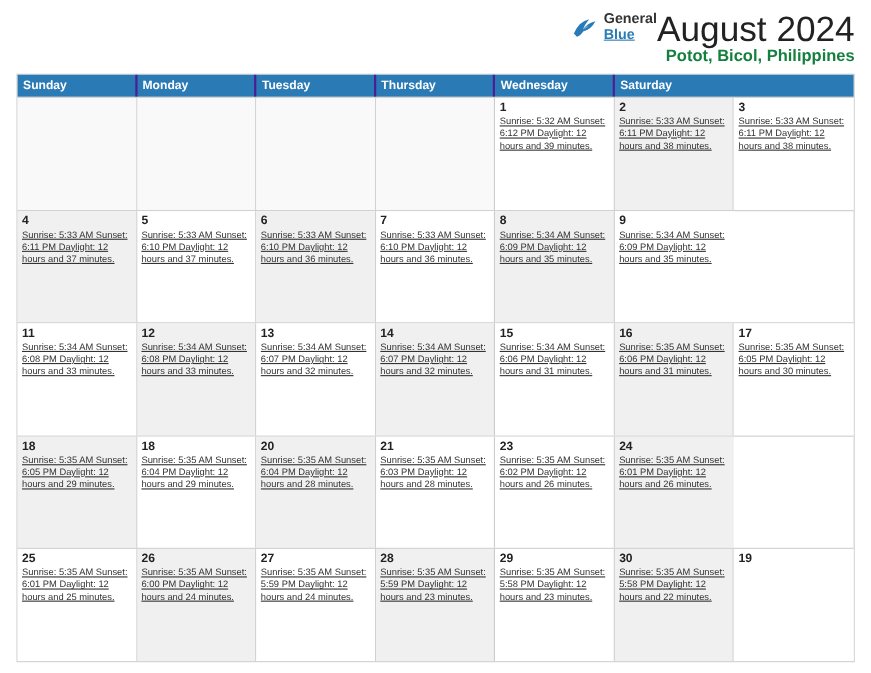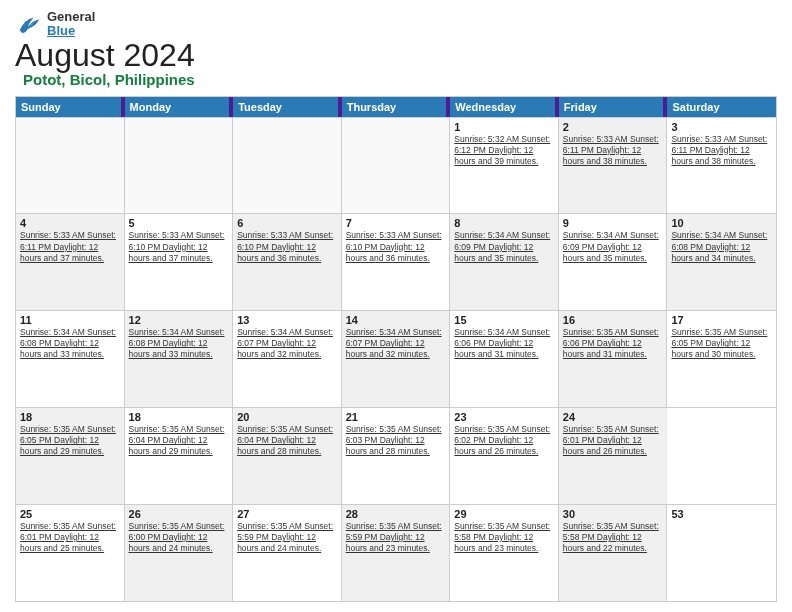--- a/index.html
+++ b/index.html
@@ -12,24 +12,23 @@
     }
     .page {
       width: 792px;
       height: 612px;
       padding: 10px 15px;
       display: flex;
       flex-direction: column;
     }
     .header {
       display: flex;
-      justify-content: space-between;
+      justify-content: flex-end;
       align-items: flex-start;
       margin-bottom: 8px;
-      flex-direction: column;
     }
     .logo {
       display: flex;
       align-items: center;
       gap: 4px;
     }
     .logo-text {
       display: flex;
       flex-direction: column;
       font-size: 13px;
@@ -67,21 +66,21 @@
       display: grid;
       grid-template-columns: repeat(7, 1fr);
       background: #2a7ab5;
     }
     .cal-header-cell {
       color: #fff;
       font-size: 11px;
       font-weight: bold;
       padding: 4px 5px;
       text-align: left;
-      border-right: 4px solid #4c1d95;
+      border-right: 2px solid #4c1d95;
     }
     .cal-header-cell:last-child { border-right: none; }
     .cal-body {
       flex: 1;
       display: flex;
       flex-direction: column;
     }
     .cal-row {
       display: grid;
       grid-template-columns: repeat(7, 1fr);
@@ -135,21 +134,20 @@
     </div>
   </div>
 
   <div class="calendar">
     <div class="cal-header" id="cal-header">
         <div class="cal-header-cell">Sunday</div>
         <div class="cal-header-cell">Monday</div>
         <div class="cal-header-cell">Tuesday</div>
         <div class="cal-header-cell">Thursday</div>
         <div class="cal-header-cell">Wednesday</div>
-        <div class="cal-header-cell">Friday</div>
         <div class="cal-header-cell">Saturday</div>
       </div>
     <div class="cal-body" id="cal-body">
         <div class="cal-row">
           <div class="cal-cell empty"></div>
           <div class="cal-cell empty"></div>
           <div class="cal-cell empty"></div>
           <div class="cal-cell empty"></div>
           <div class="cal-cell">
             <span class="day-num">1</span>
@@ -209,43 +207,36 @@
 Daylight: 12 hours
 and 35 minutes.</div>
           </div>
           <div class="cal-cell">
             <span class="day-num">9</span>
             <div class="day-info">Sunrise: 5:34 AM
 Sunset: 6:09 PM
 Daylight: 12 hours
 and 35 minutes.</div>
           </div>
-          <div class="cal-cell shaded">
-            <span class="day-num">10</span>
+        </div>
+        <div class="cal-row">
+          <div class="cal-cell">
+            <span class="day-num">11</span>
             <div class="day-info">Sunrise: 5:34 AM
 Sunset: 6:08 PM
 Daylight: 12 hours
-and 34 minutes.</div>
-          </div>
-        </div>
-        <div class="cal-row">
-          <div class="cal-cell">
-            <span class="day-num">11</span>
+and 33 minutes.</div>
+          </div>
+          <div class="cal-cell shaded">
+            <span class="day-num">12</span>
             <div class="day-info">Sunrise: 5:34 AM
 Sunset: 6:08 PM
 Daylight: 12 hours
 and 33 minutes.</div>
           </div>
-          <div class="cal-cell shaded">
-            <span class="day-num">12</span>
-            <div class="day-info">Sunrise: 5:34 AM
-Sunset: 6:08 PM
-Daylight: 12 hours
-and 33 minutes.</div>
-          </div>
           <div class="cal-cell">
             <span class="day-num">13</span>
             <div class="day-info">Sunrise: 5:34 AM
 Sunset: 6:07 PM
 Daylight: 12 hours
 and 32 minutes.</div>
           </div>
           <div class="cal-cell shaded">
             <span class="day-num">14</span>
             <div class="day-info">Sunrise: 5:34 AM
@@ -356,18 +347,18 @@
 and 23 minutes.</div>
           </div>
           <div class="cal-cell shaded">
             <span class="day-num">30</span>
             <div class="day-info">Sunrise: 5:35 AM
 Sunset: 5:58 PM
 Daylight: 12 hours
 and 22 minutes.</div>
           </div>
           <div class="cal-cell">
-            <span class="day-num">53</span>
+            <span class="day-num">19</span>
           </div>
         </div>
       </div>
   </div>
 </div>
 
 </body></html>

